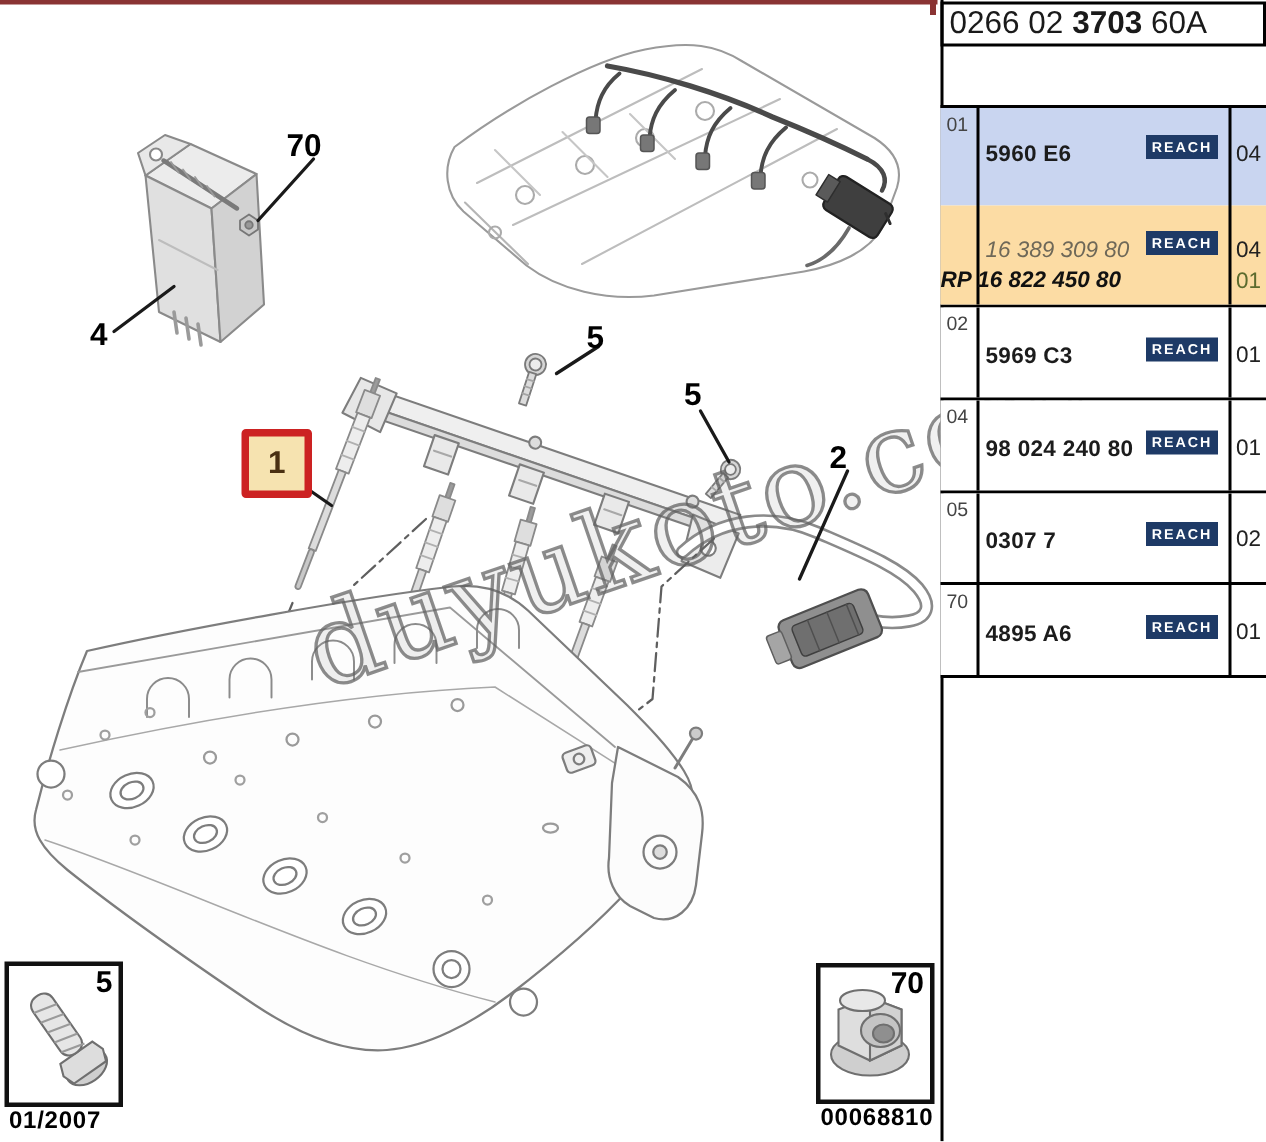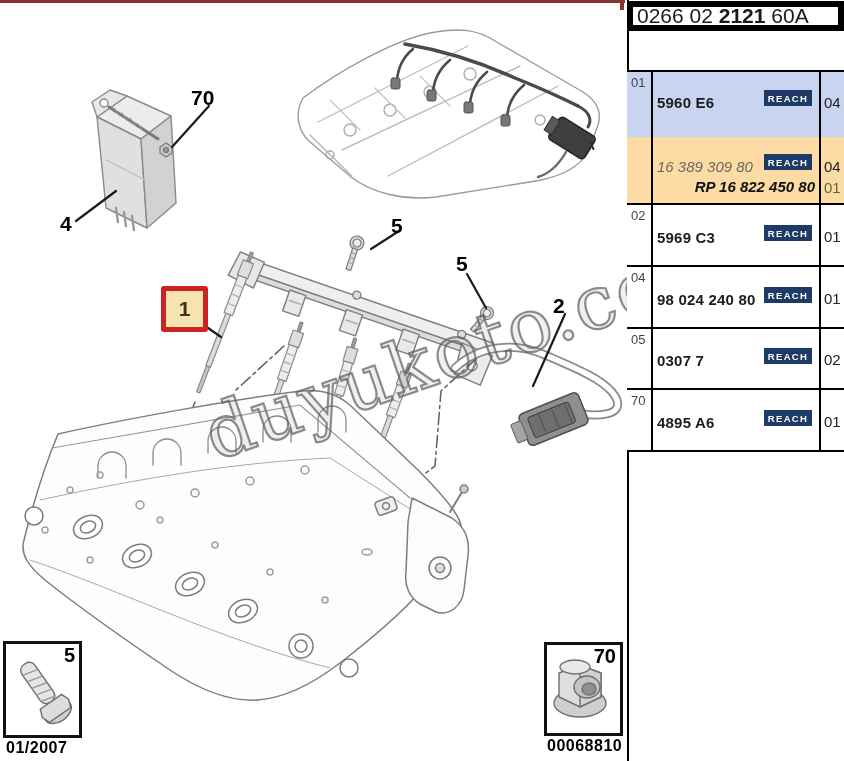--- a/index.html
+++ b/index.html
@@ -6,39 +6,39 @@
   .canvas{position:relative;width:844px;height:761px;background:#fff;overflow:hidden;
           font-family:"Liberation Sans",sans-serif;color:#111;}
   .abs{position:absolute;}
 
   
   .top-rule{left:0;top:0;width:625px;height:3px;background:var(--top-rule,#8a3434);}
   .top-rule-tick{left:620px;top:0;width:4px;height:10px;background:var(--top-rule,#8a3434);}
 
   
   .panel-left-edge{left:627px;top:0;width:2px;height:761px;background:#000;}
-  .title-box{left:627px;top:1px;width:217px;height:30px;border:6px solid #000000;box-sizing:border-box;
+  .title-box{left:627px;top:1px;width:217px;height:30px;border:2px solid #000000;box-sizing:border-box;
              display:flex;align-items:center;padding-left:4px;font-size:21px;white-space:pre;color:#1a1a1a;}
   .title-box b{font-weight:bold;}
 
   .ptable{left:627px;top:70px;width:217px;border-top:2px solid #000;box-sizing:border-box;}
   .prow{position:relative;border-bottom:2px solid #000;box-sizing:border-box;background:#fff;}
   .ref-div{position:absolute;left:24px;top:0;width:2px;height:100%;background:#000;}
   .qty-div{position:absolute;left:192px;top:0;width:2px;height:100%;background:#000;}
   .refno{position:absolute;left:4px;top:3px;font-size:13px;color:#444;}
   .partno{position:absolute;left:30px;font-size:15px;font-weight:bold;color:#1c1c1c;letter-spacing:.2px;}
   .qty{position:absolute;left:197px;font-size:15px;color:#222;}
   .reach{position:absolute;left:137px;width:48px;height:16px;background:var(--reach-bg,#1e3a66);
          color:#fff;font-size:9.5px;font-weight:bold;letter-spacing:1.3px;display:flex;
          align-items:center;justify-content:center;}
   .band{position:absolute;left:0;width:100%;}
   .band-blue{background:var(--row-blue,#c9d5f0);}
   .band-orange{background:var(--row-orange,#fcdca4);}
   .alt-part{position:absolute;left:30px;font-size:15px;font-style:italic;color:var(--alt-part-color,#6e6858);}
-  .rp-line{position:absolute;left:0;width:188px;text-align:right;font-size:15px;font-weight:bold;
+  .rp-line{position:absolute;left:0;width:188px;font-size:15px;font-weight:bold;
            font-style:italic;color:#111;}
   .rp-qty{position:absolute;left:197px;font-size:15px;color:var(--rp-qty-green,#5c6b2e);}
 
   
   .callout{position:absolute;font-size:21px;font-weight:bold;color:#000;}
   .callout-box{left:161px;top:286px;width:37px;height:36px;border:5px solid var(--accent-red,#cc2222);
                background:var(--callout-box-fill,#f6e3b0);border-radius:3px;box-sizing:content-box;
                display:flex;align-items:center;justify-content:center;
                font-size:21px;font-weight:bold;color:#4a3012;}
 
@@ -280,21 +280,21 @@
   <div class="abs callout" style="left:391px;top:214px">5</div>
   <div class="abs callout" style="left:456px;top:252px">5</div>
   <div class="abs callout" style="left:553px;top:294px">2</div>
   <div class="abs callout-box">
     <span>1</span>
   </div>
 
   <div class="abs panel-left-edge"></div>
 
   <div class="abs title-box">
-    <span>0266 02 </span><b>2121</b><span> 60A</span>
+    <span>0266 02 </span><b>3703</b><span> 60A</span>
   </div>
 
   <div class="abs ptable">
 
     <div class="prow" style="height:133px">
       <div class="band band-blue" style="top:0;height:65px"></div>
       <div class="band band-orange" style="top:65px;height:66px"></div>
       <div class="ref-div"></div>
       <div class="qty-div"></div>
       <div class="refno">01</div>

